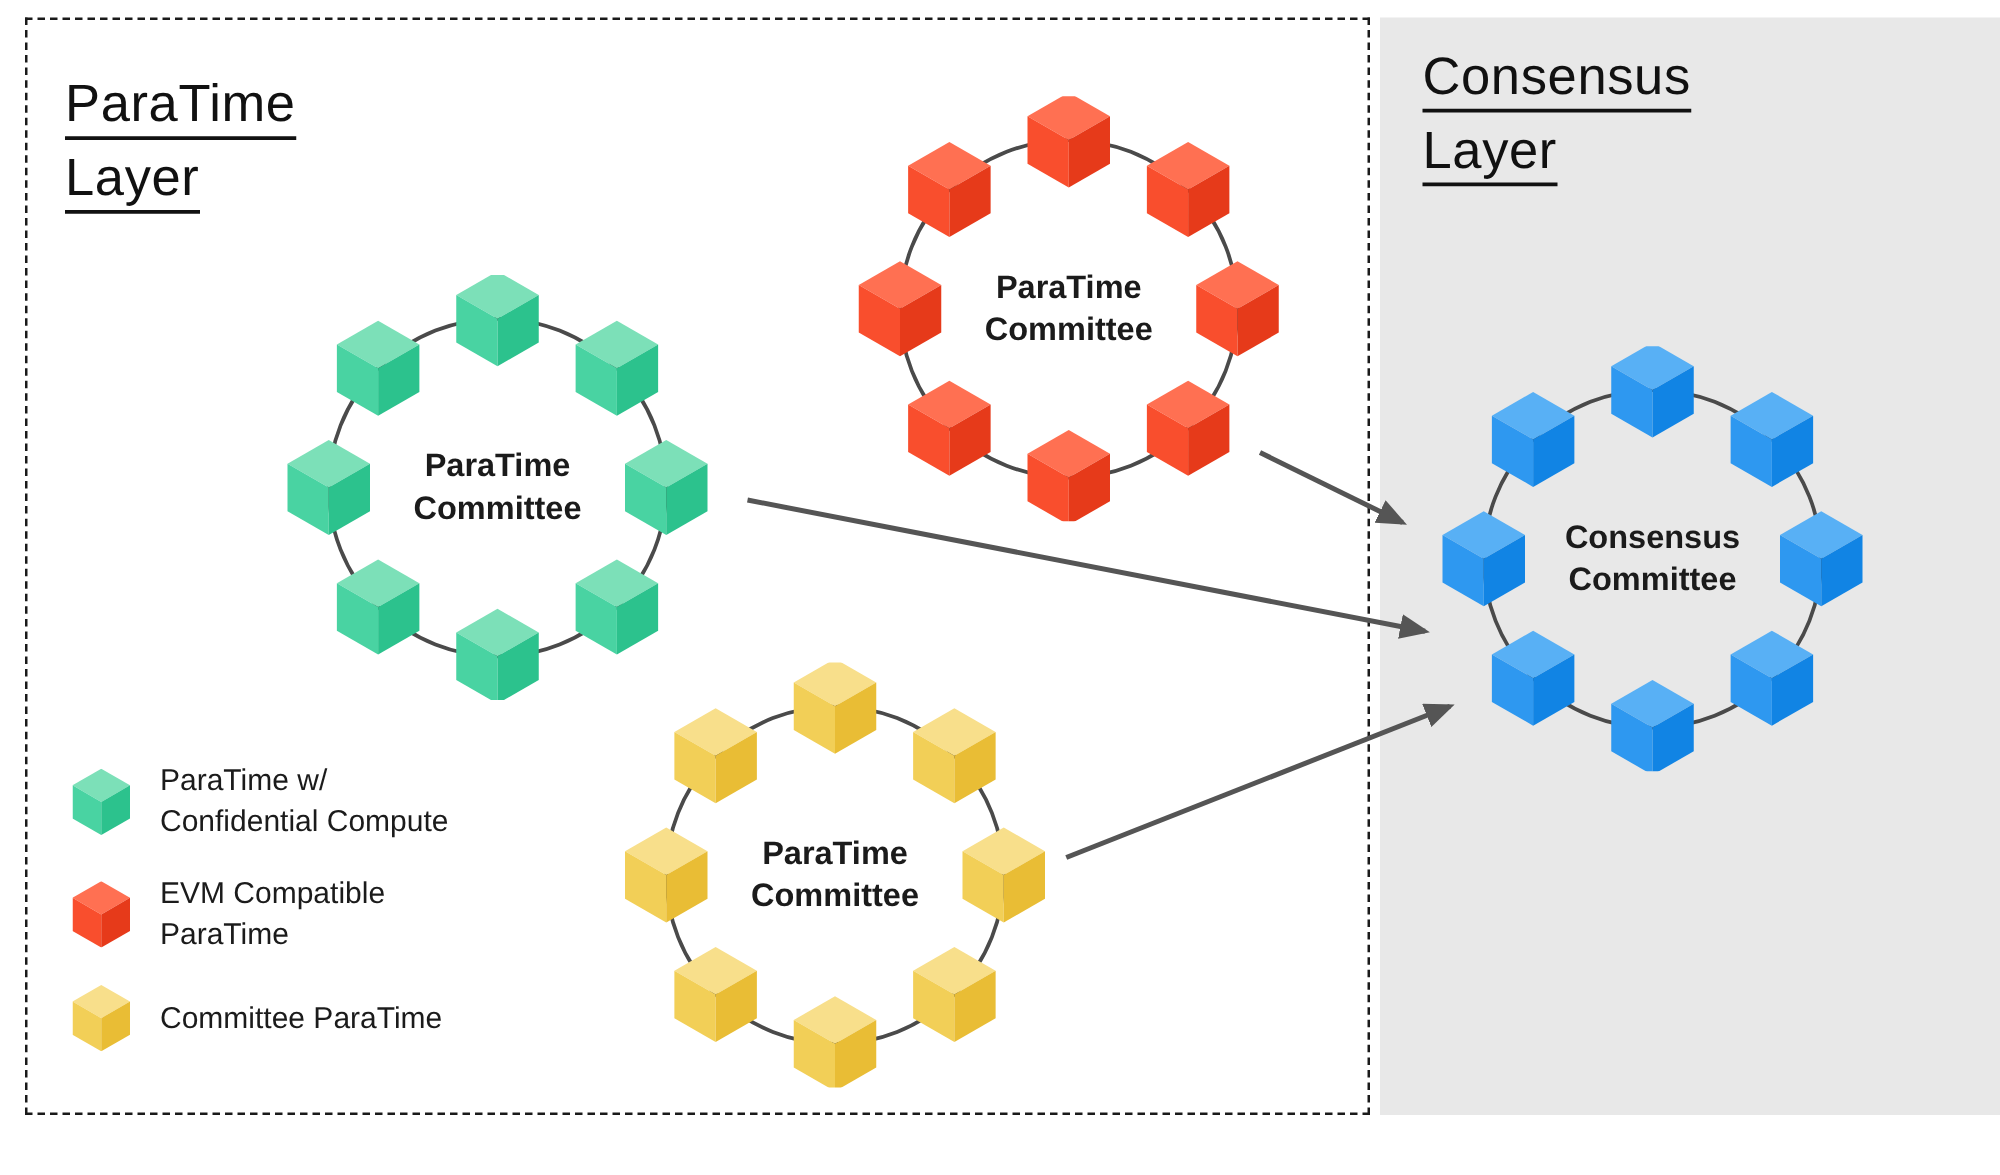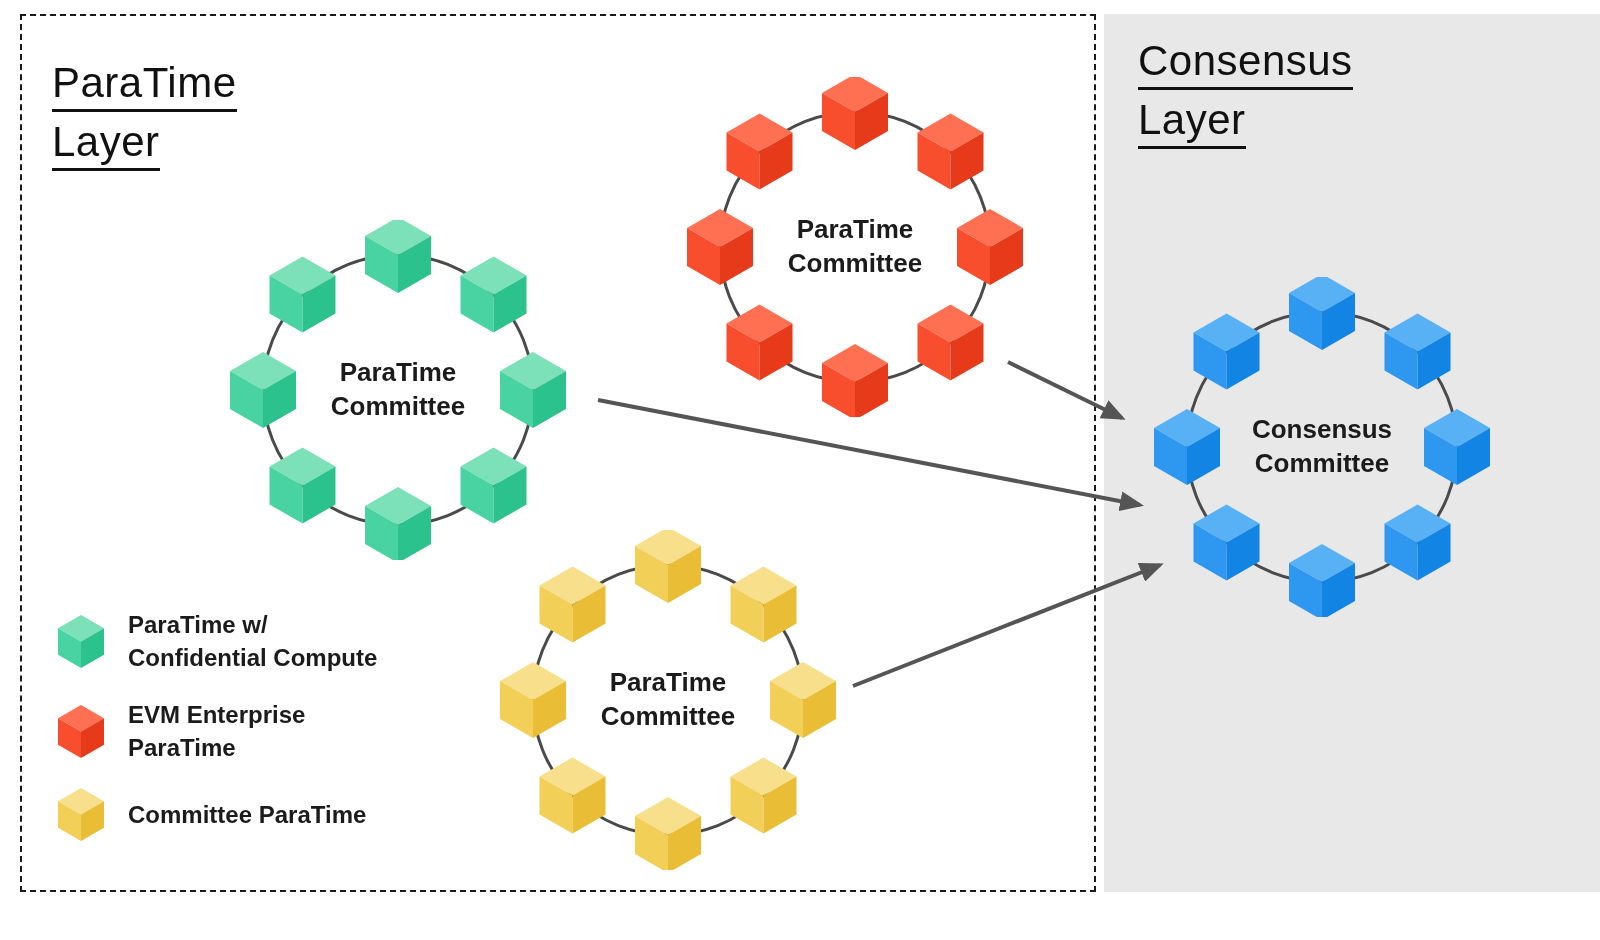--- a/index.html
+++ b/index.html
@@ -74,21 +74,21 @@
     color: #1b1b1b;
     z-index: 4;
   }
 
   
   .legend {
     position: absolute; left: 58px; top: 608px;
     display: flex; flex-direction: column; gap: 24px;
     z-index: 5;
   }
-  .legend-item { display: flex; align-items: center; gap: 24px; font-weight: bold; }
+  .legend-item { display: flex; align-items: center; gap: 24px; }
   .legend-cube { width: 46px; height: 53px; flex: 0 0 auto; }
   .legend-text {
     font-size: 24px; line-height: 1.38; color: #1b1b1b;
   }
 </style>
 </head>
 <body>
 
 <div class="canvas">
 
@@ -327,21 +327,21 @@
         <div>Confidential Compute</div>
       </div>
     </div>
     <div class="legend-item">
       <svg class="legend-cube" viewBox="0 0 66 76">
         <polygon points="33,0 66,19 33,38 0,19" fill="#FF7052"></polygon>
         <polygon points="0,19 33,38 33,76 0,57" fill="#F94E2D"></polygon>
         <polygon points="66,19 33,38 33,76 66,57" fill="#E63A1A"></polygon>
       </svg>
       <div class="legend-text">
-        <div>EVM Enterprise</div>
+        <div>EVM Compatible</div>
         <div>ParaTime</div>
       </div>
     </div>
     <div class="legend-item">
       <svg class="legend-cube" viewBox="0 0 66 76">
         <polygon points="33,0 66,19 33,38 0,19" fill="#F8DF8B"></polygon>
         <polygon points="0,19 33,38 33,76 0,57" fill="#F2CF57"></polygon>
         <polygon points="66,19 33,38 33,76 66,57" fill="#E9BD35"></polygon>
       </svg>
       <div class="legend-text">

